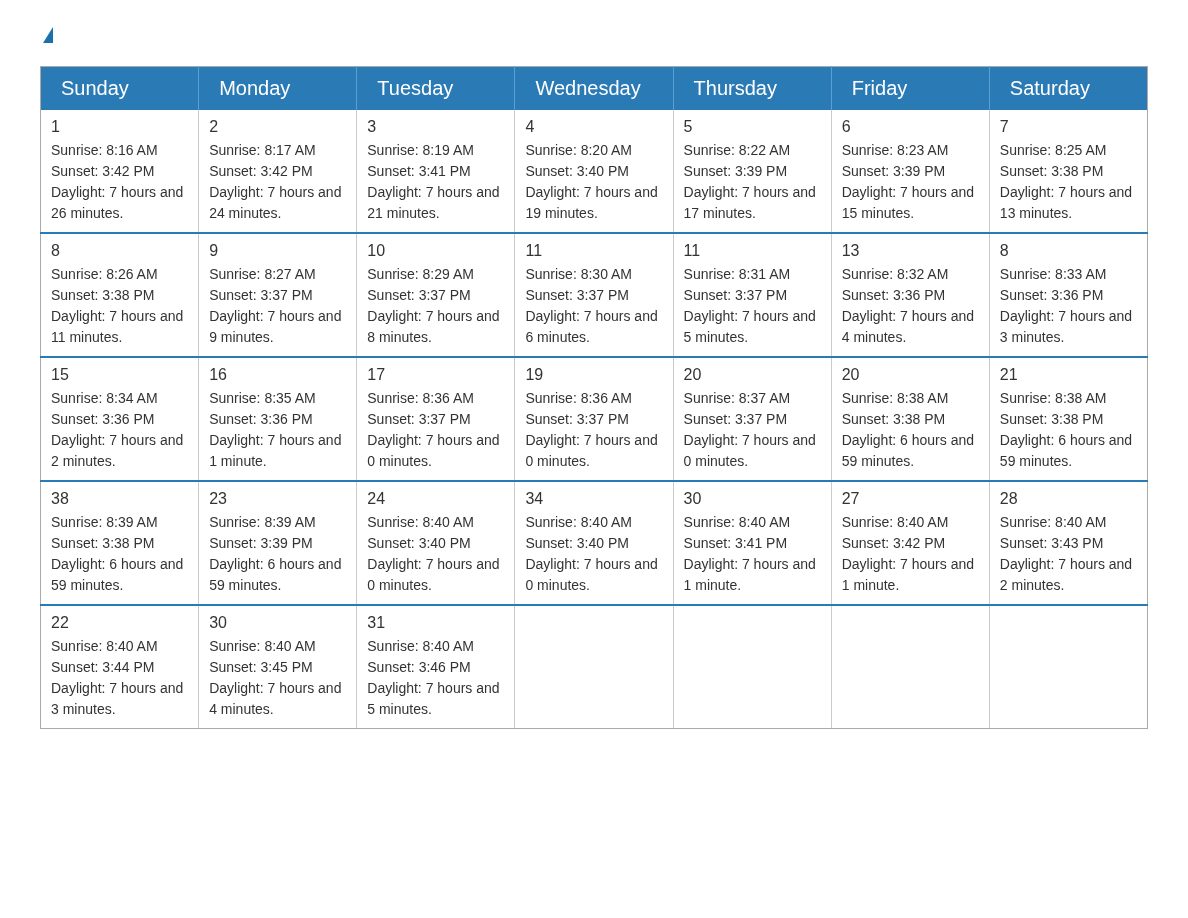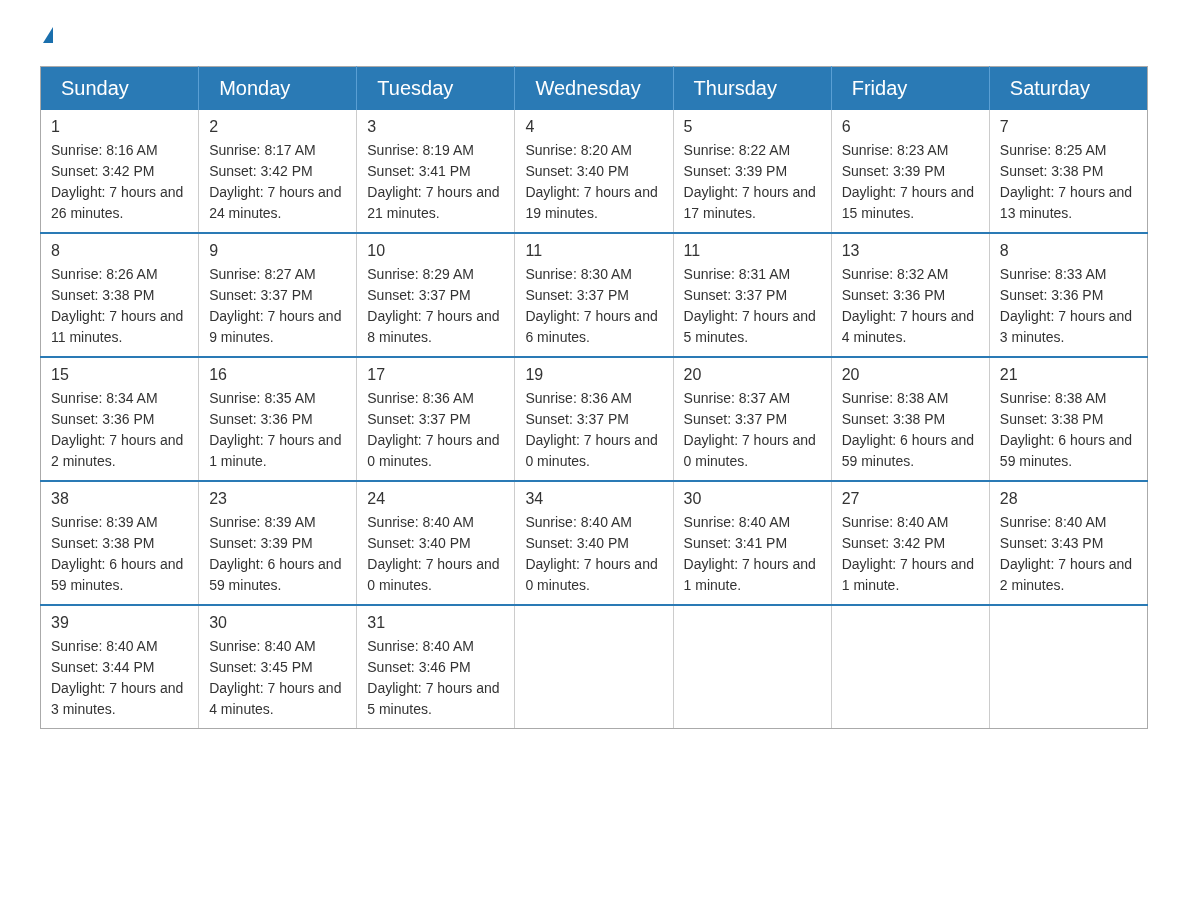--- a/index.html
+++ b/index.html
@@ -370,21 +370,21 @@
           <span class="day-num">28</span>
           <div class="day-info">
             Sunrise: 8:40 AM<br>
             Sunset: 3:43 PM<br>
             Daylight: 7 hours and 2 minutes.
           </div>
         </td>
       </tr>
       <tr>
         <td>
-          <span class="day-num">39</span>
+          <span class="day-num">22</span>
           <div class="day-info">
             Sunrise: 8:40 AM<br>
             Sunset: 3:44 PM<br>
             Daylight: 7 hours and 3 minutes.
           </div>
         </td>
         <td>
           <span class="day-num">30</span>
           <div class="day-info">
             Sunrise: 8:40 AM<br>

